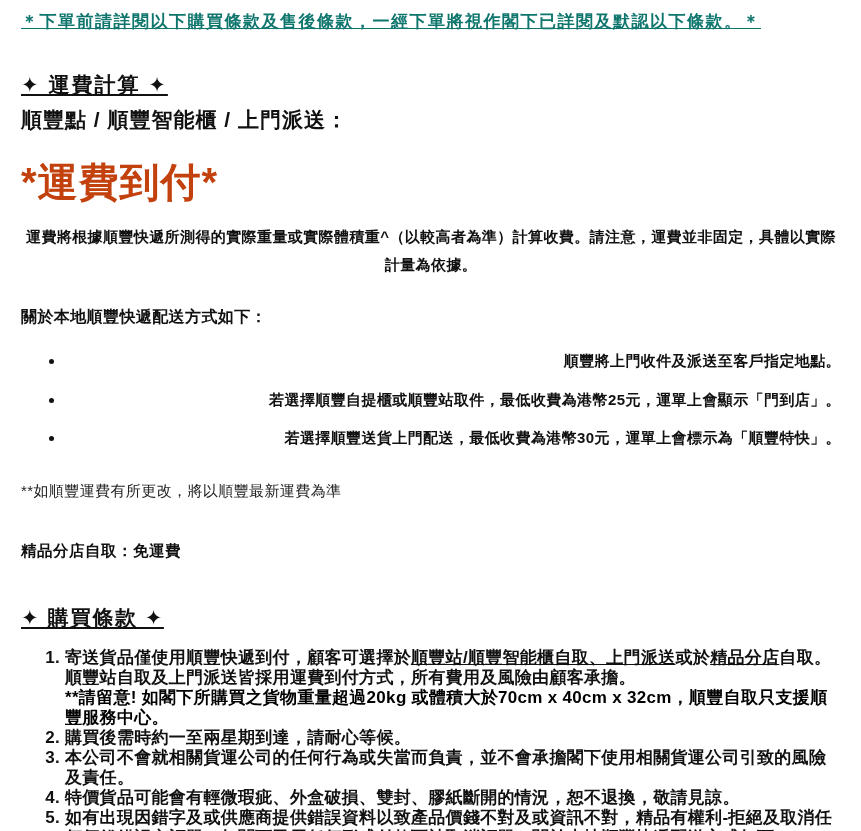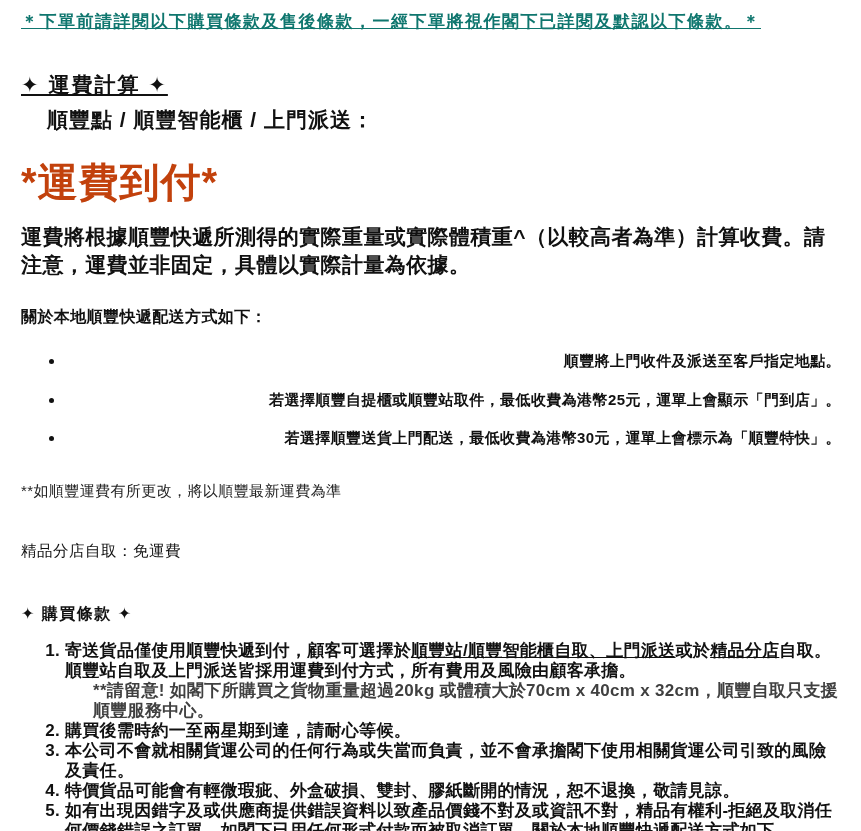--- a/index.html
+++ b/index.html
@@ -33,37 +33,37 @@
     letter-spacing: 2px;
     text-decoration: underline;
     line-height: 1.2;
   }
   .methods-line {
     margin-top: 8px;
     font-size: 21px;
     font-weight: bold;
     letter-spacing: 1px;
     line-height: 1.3;
-    margin-left: 26px;
   }
   .cod-banner {
     margin-top: 26px;
     font-size: 40px;
     font-weight: bold;
     color: #c2410c;
     letter-spacing: 1px;
     line-height: 1.15;
   }
   .calc-note {
     margin-top: 18px;
-    font-size: 21px;
+    font-size: 15px;
     font-weight: bold;
     line-height: 28px;
     max-width: 822px;
     letter-spacing: 0.4px;
+    text-align: center;
   }
   .delivery-intro {
     margin-top: 28px;
     font-size: 16px;
     font-weight: bold;
     letter-spacing: 0.4px;
   }
   ul.bullet-list {
     margin: 24px 0 0 0;
     padding-left: 44px;
@@ -79,47 +79,47 @@
   .fee-change-note {
     margin-top: 34px;
     font-size: 15px;
     font-weight: normal;
     letter-spacing: 0.4px;
     color: #222222;
   }
   .store-pickup {
     margin-top: 40px;
     font-size: 15.5px;
-    font-weight: normal;
+    font-weight: bold;
     letter-spacing: 0.5px;
   }
   .terms-heading {
     margin-top: 42px;
-    font-size: 16px;
+    font-size: 21px;
     font-weight: bold;
     letter-spacing: 1.5px;
+    text-decoration: underline;
   }
   ol.terms-list {
     margin: 16px 0 0 0;
     padding-left: 44px;
   }
   ol.terms-list li {
     font-size: 17px;
     font-weight: bold;
     letter-spacing: 0.3px;
     line-height: 20px;
     margin-bottom: 0;
   }
   .u-seg {
     text-decoration: underline;
   }
   .warning-line {
-    color: #404040;
+    color: #000000;
     font-weight: bold;
-    margin-left: 28px;
   }
 </style>
 </head>
 <body>
 
 <div class="page">
 
   <div class="top-notice">＊下單前請詳閱以下購買條款及售後條款，一經下單將視作閣下已詳閱及默認以下條款。＊</div>
 
   <div class="sec-heading">✦ 運費計算 ✦</div>

